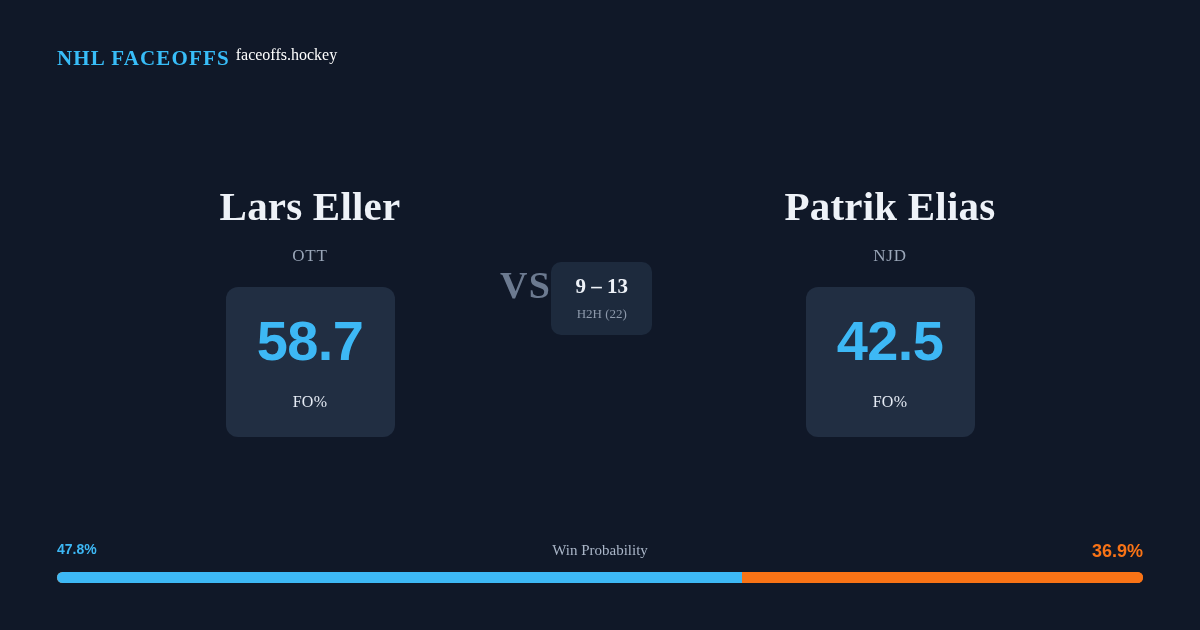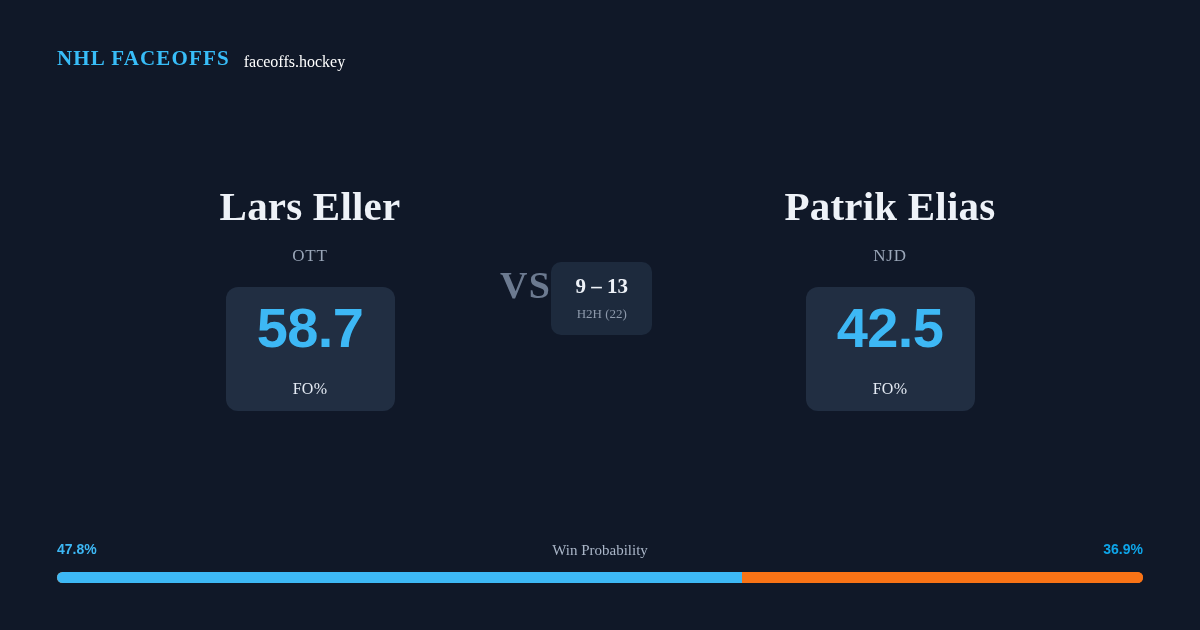--- a/index.html
+++ b/index.html
@@ -23,22 +23,22 @@
     height:630px;
     background:#101828;
   }
 
   
   .header {
     position:absolute;
     left:57px;
     top:46px;
     display:flex;
-    align-items:flex-end;
-    gap:14px;
+    align-items:flex-start;
+    gap:6px;
   }
   .brand {
     font-family:"Liberation Serif", serif;
     font-weight:700;
     font-size:21px;
     letter-spacing:0.055em;
     color:#38bdf8;
     white-space:nowrap;
   }
   .brand-domain {
@@ -80,21 +80,21 @@
     margin-top:19px;
     font-family:"Liberation Serif", serif;
     font-size:17px;
     letter-spacing:0.045em;
     color:#9aa6b8;
   }
 
   .stat-card {
     margin-top:21px;
     width:169px;
-    height:124px;
+    height:150px;
     border-radius:12px;
     background:#212e42;
     display:flex;
     flex-direction:column;
     align-items:center;
     justify-content:center;
   }
 
   .stat-value {
     font-family:"Liberation Sans", sans-serif;
@@ -193,22 +193,22 @@
     font-size:15px;
     color:#aab6c8;
   }
 
   .wp-right {
     position:absolute;
     right:0;
     top:0;
     font-family:"Liberation Sans", sans-serif;
     font-weight:700;
-    font-size:14px;
-    color:#0ea5e9;
+    font-size:18px;
+    color:#f97316;
   }
 
   .wp-bar {
     margin-top:9px;
     position:relative;
     width:1086px;
     height:11px;
     border-radius:6px;
     overflow:hidden;
     background:#f97316;

